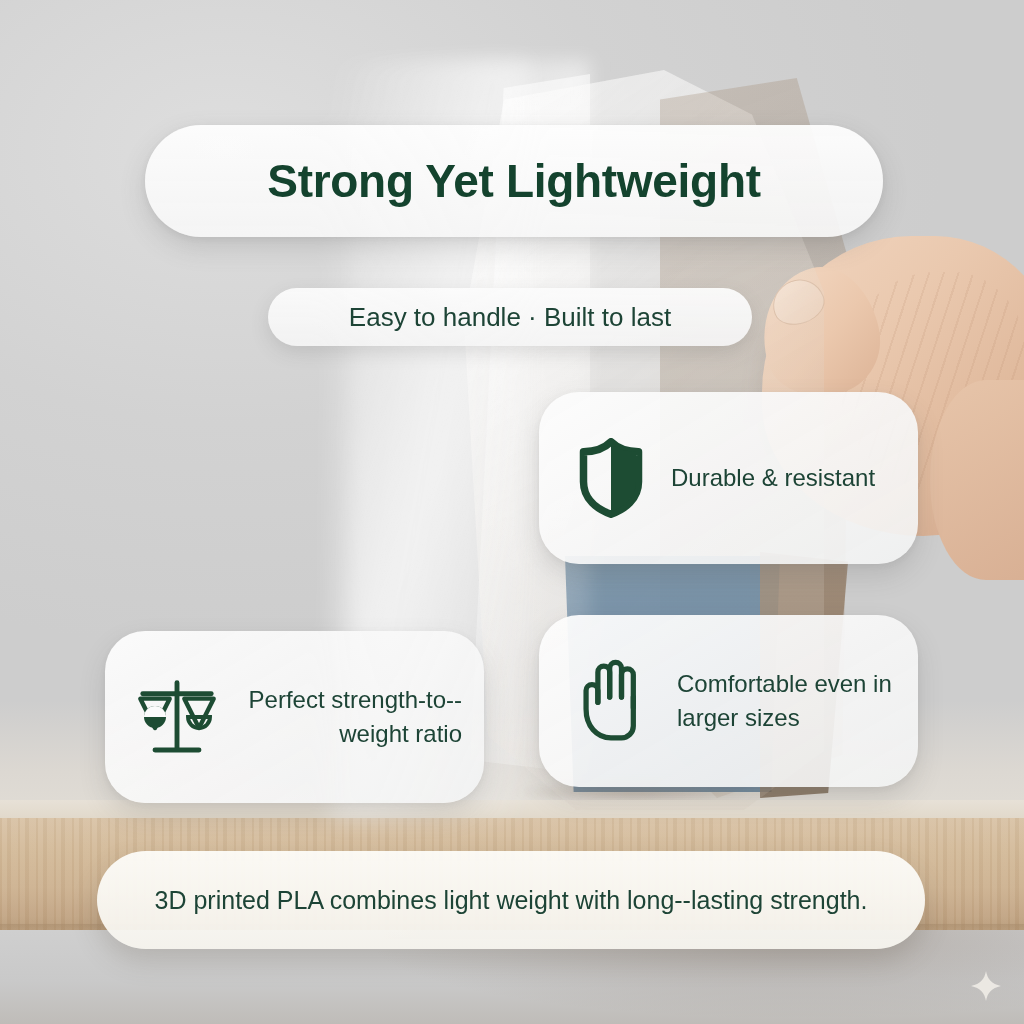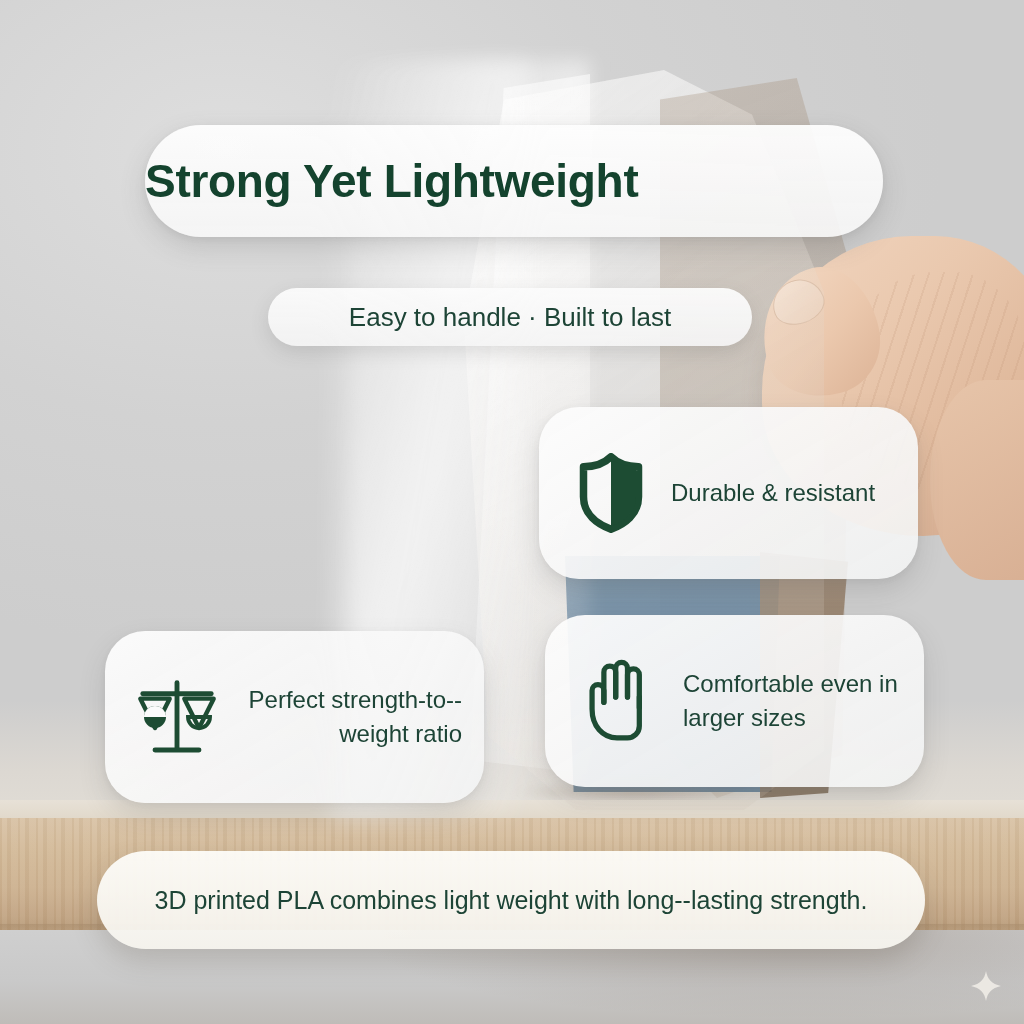--- a/index.html
+++ b/index.html
@@ -144,21 +144,21 @@
   }
 
   
   #ui { position:absolute; inset:0; }
 
   .title-pill {
     position:absolute; left:145px; top:125px; width:738px; height:112px;
     background:linear-gradient(180deg, rgba(253,253,253,.95) 0%, rgba(246,246,246,.93) 100%);
     border-radius:56px;
     box-shadow:0 10px 26px rgba(90,90,90,.20), 0 2px 6px rgba(120,120,120,.12);
-    display:flex; align-items:center; justify-content:flex-start;
+    display:flex; align-items:center; justify-content:center;
   }
   .title-text {
     font-size:46px; font-weight:bold; color:#14432e; letter-spacing:-.3px;
     white-space:nowrap;
   }
 
   .subtitle-pill {
     position:absolute; left:268px; top:288px; width:484px; height:58px;
     background:linear-gradient(180deg, rgba(251,251,251,.95) 0%, rgba(244,244,244,.92) 100%);
     border-radius:29px;
@@ -168,23 +168,23 @@
   .subtitle-text { font-size:26px; color:#1d4436; white-space:nowrap; }
 
   .card {
     position:absolute; width:379px; height:172px;
     background:linear-gradient(150deg, rgba(252,252,252,.95) 0%, rgba(247,247,247,.92) 55%, rgba(242,243,243,.90) 100%);
     border-radius:40px;
     box-shadow:0 12px 26px rgba(90,90,90,.18), 0 2px 6px rgba(120,120,120,.10);
     display:flex; align-items:center; padding:0 22px 0 26px; gap:20px;
   }
   #card-1 { left:105px; top:385px; }
-  #card-2 { left:539px; top:407px;gap:14px; }
+  #card-2 { left:539px; top:392px;gap:14px; }
   #card-3 { left:105px; top:631px;text-align:right; }
-  #card-4 { left:539px; top:615px;margin-left:6px; }
+  #card-4 { left:539px; top:615px; }
 
   .card-icon { flex:0 0 auto; width:92px; height:92px; display:flex; align-items:center; justify-content:center; }
   .card-label { font-size:24px; line-height:1.42; color:#1d4436; }
 
   .footer-pill {
     position:absolute; left:97px; top:851px; width:828px; height:98px;
     background:linear-gradient(180deg, rgba(252,251,247,.96) 0%, rgba(246,244,238,.94) 100%);
     border-radius:49px;
     box-shadow:0 12px 26px rgba(95,85,75,.22);
     display:flex; align-items:center; justify-content:center;

